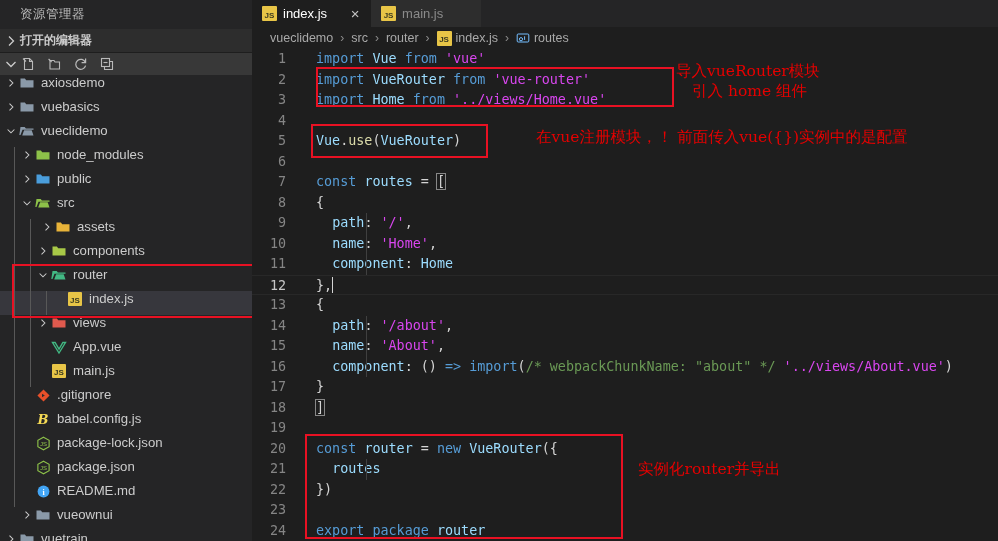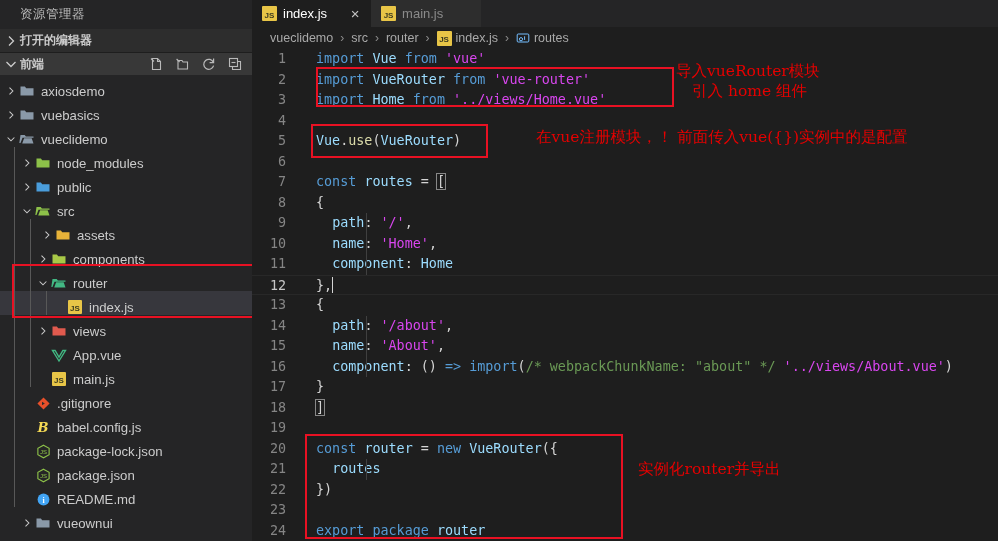--- a/index.html
+++ b/index.html
@@ -66,21 +66,21 @@
     width: 17px; height: 17px;
     display: inline-flex; align-items: center; justify-content: center;
     opacity: .92;
   }
 
   
   .tree { padding-top: 0px; font-size: 13px; }
   .trow {
     height: 24px;
     display: flex;
-    align-items: flex-end;
+    align-items: flex-start;
     color: #cccccc;
     white-space: nowrap;
     position: relative;
   }
   .trow.selected { background: #37373d; }
   .trow .guide {
     position: absolute; top: 0; bottom: 0;
     width: 1px; background: #585858;
   }
   .trow .arrow {
@@ -252,21 +252,20 @@
       </span>
       <span class="section-label">打开的编辑器</span>
     </div>
 
     <div class="section-header second">
       <span class="twisty">
         <svg width="16" height="16" viewBox="0 0 16 16">
             <path d="M3.5 6 L8 10.5 L12.5 6" fill="none" stroke="#cccccc" stroke-width="1.3"></path>
           </svg>
       </span>
-      <span class="section-label">前端</span>
       <span class="section-actions">
         <span class="action-icon">
           <svg width="16" height="16" viewBox="0 0 16 16">
             <path d="M3.5 2.5 h5 l3 3 v8 h-8 z" fill="none" stroke="#c5c5c5" stroke-width="1.1"></path>
             <path d="M8.5 2.5 v3 h3" fill="none" stroke="#c5c5c5" stroke-width="1.1"></path>
             <path d="M2 2.5 L5 5.5" stroke="#c5c5c5" stroke-width="1.1" fill="none"></path>
           </svg>
         </span>
         <span class="action-icon">
           <svg width="16" height="16" viewBox="0 0 16 16">

